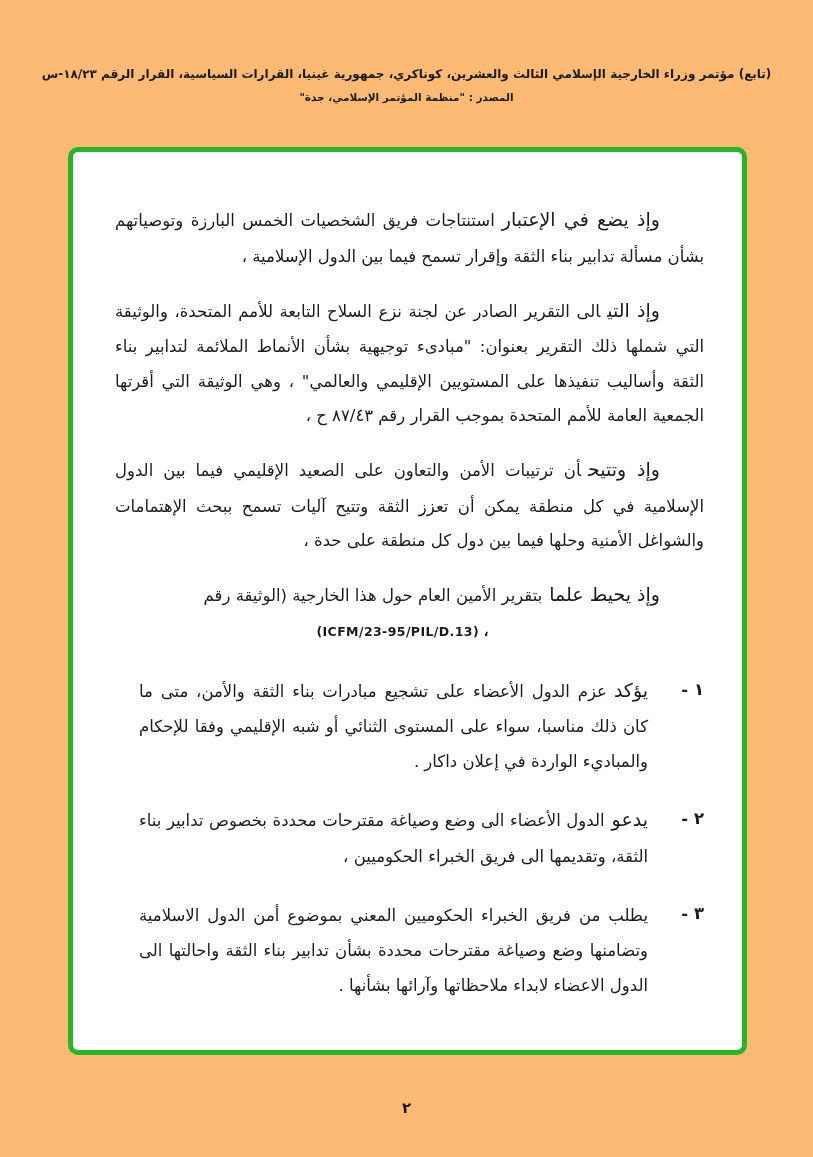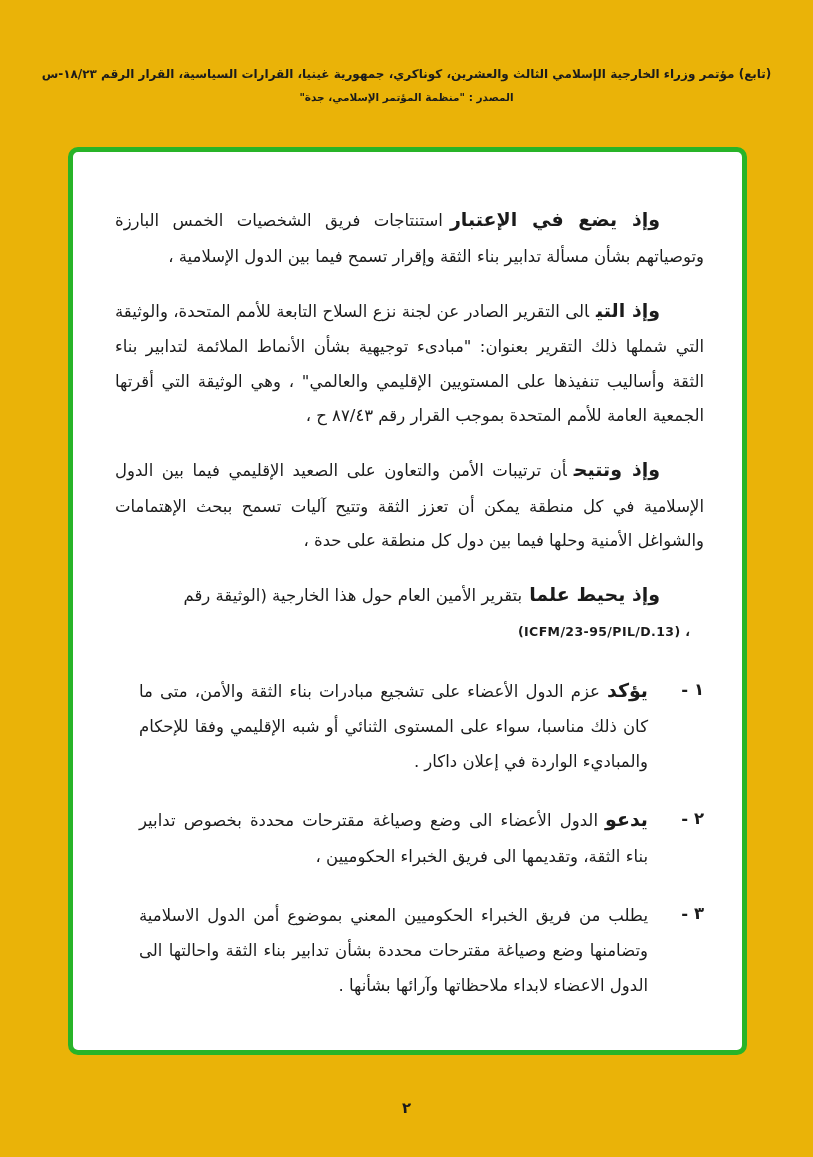--- a/index.html
+++ b/index.html
@@ -7,21 +7,21 @@
   body {
     width: 813px; height: 1157px;
     position: relative;
     font-family: "DejaVu Sans", sans-serif;
     overflow: hidden;
   }
   .page {
     position: absolute; inset: 0;
     direction: rtl;
     color: #1b1b1b;
-    background: #eab308;
+    background: #fdba74;
   }
   .doc-header {
     position: absolute;
     top: 67px; left: 30px; right: 30px;
     text-align: center;
     font-weight: bold;
   }
   .header-line1 { font-size: 12px; white-space: nowrap; letter-spacing: 0.2px; }
   .header-line2 { font-size: 10.5px; margin-top: 10px; }
   .frame {
@@ -34,30 +34,30 @@
     padding: 48px 38px 26px 42px;
   }
   .para {
     font-size: 16.5px;
     line-height: 2.08;
     text-align: justify;
     text-indent: 44px;
     margin-bottom: 17px;
   }
   .lead {
-    font-weight: bold;
+    font-weight: normal;
     font-size: 19px;
     margin-left: 7px;
   }
   .lead:empty { margin-left: 0; }
   .docref {
     display: block;
     direction: ltr;
     unicode-bidi: isolate;
-    text-align: right;
+    text-align: center;
     text-indent: 0;
     font-size: 12.5px;
     font-weight: bold;
     letter-spacing: 0.4px;
     margin: 4px 14px 0 0;
   }
   .items { margin-top: 26px; }
   .item {
     display: flex;
     gap: 6px;

